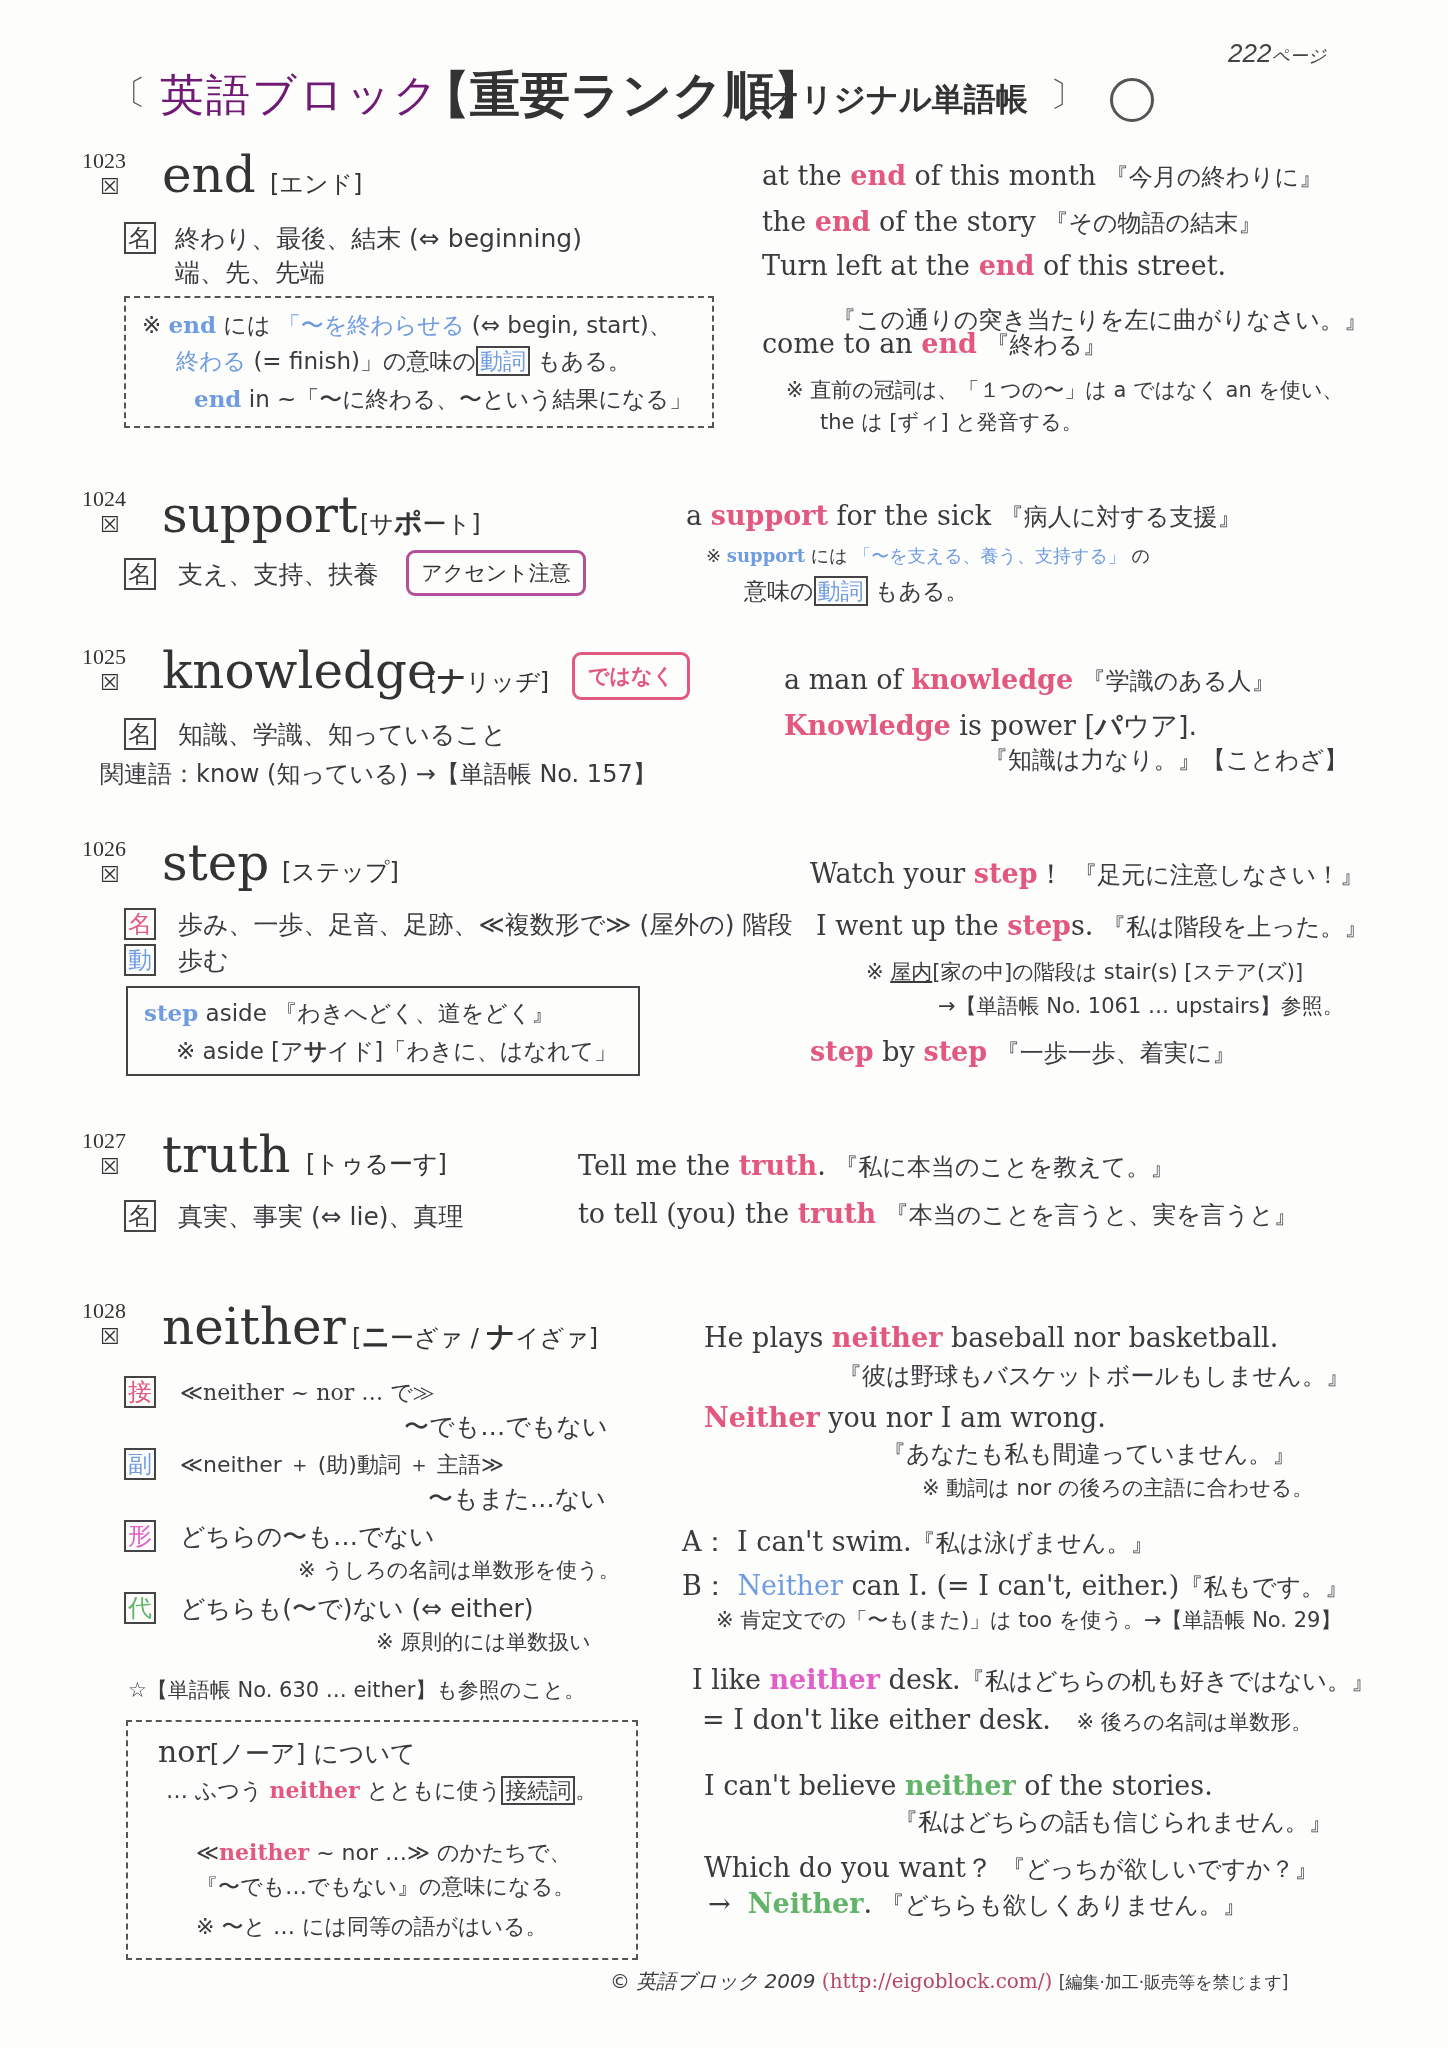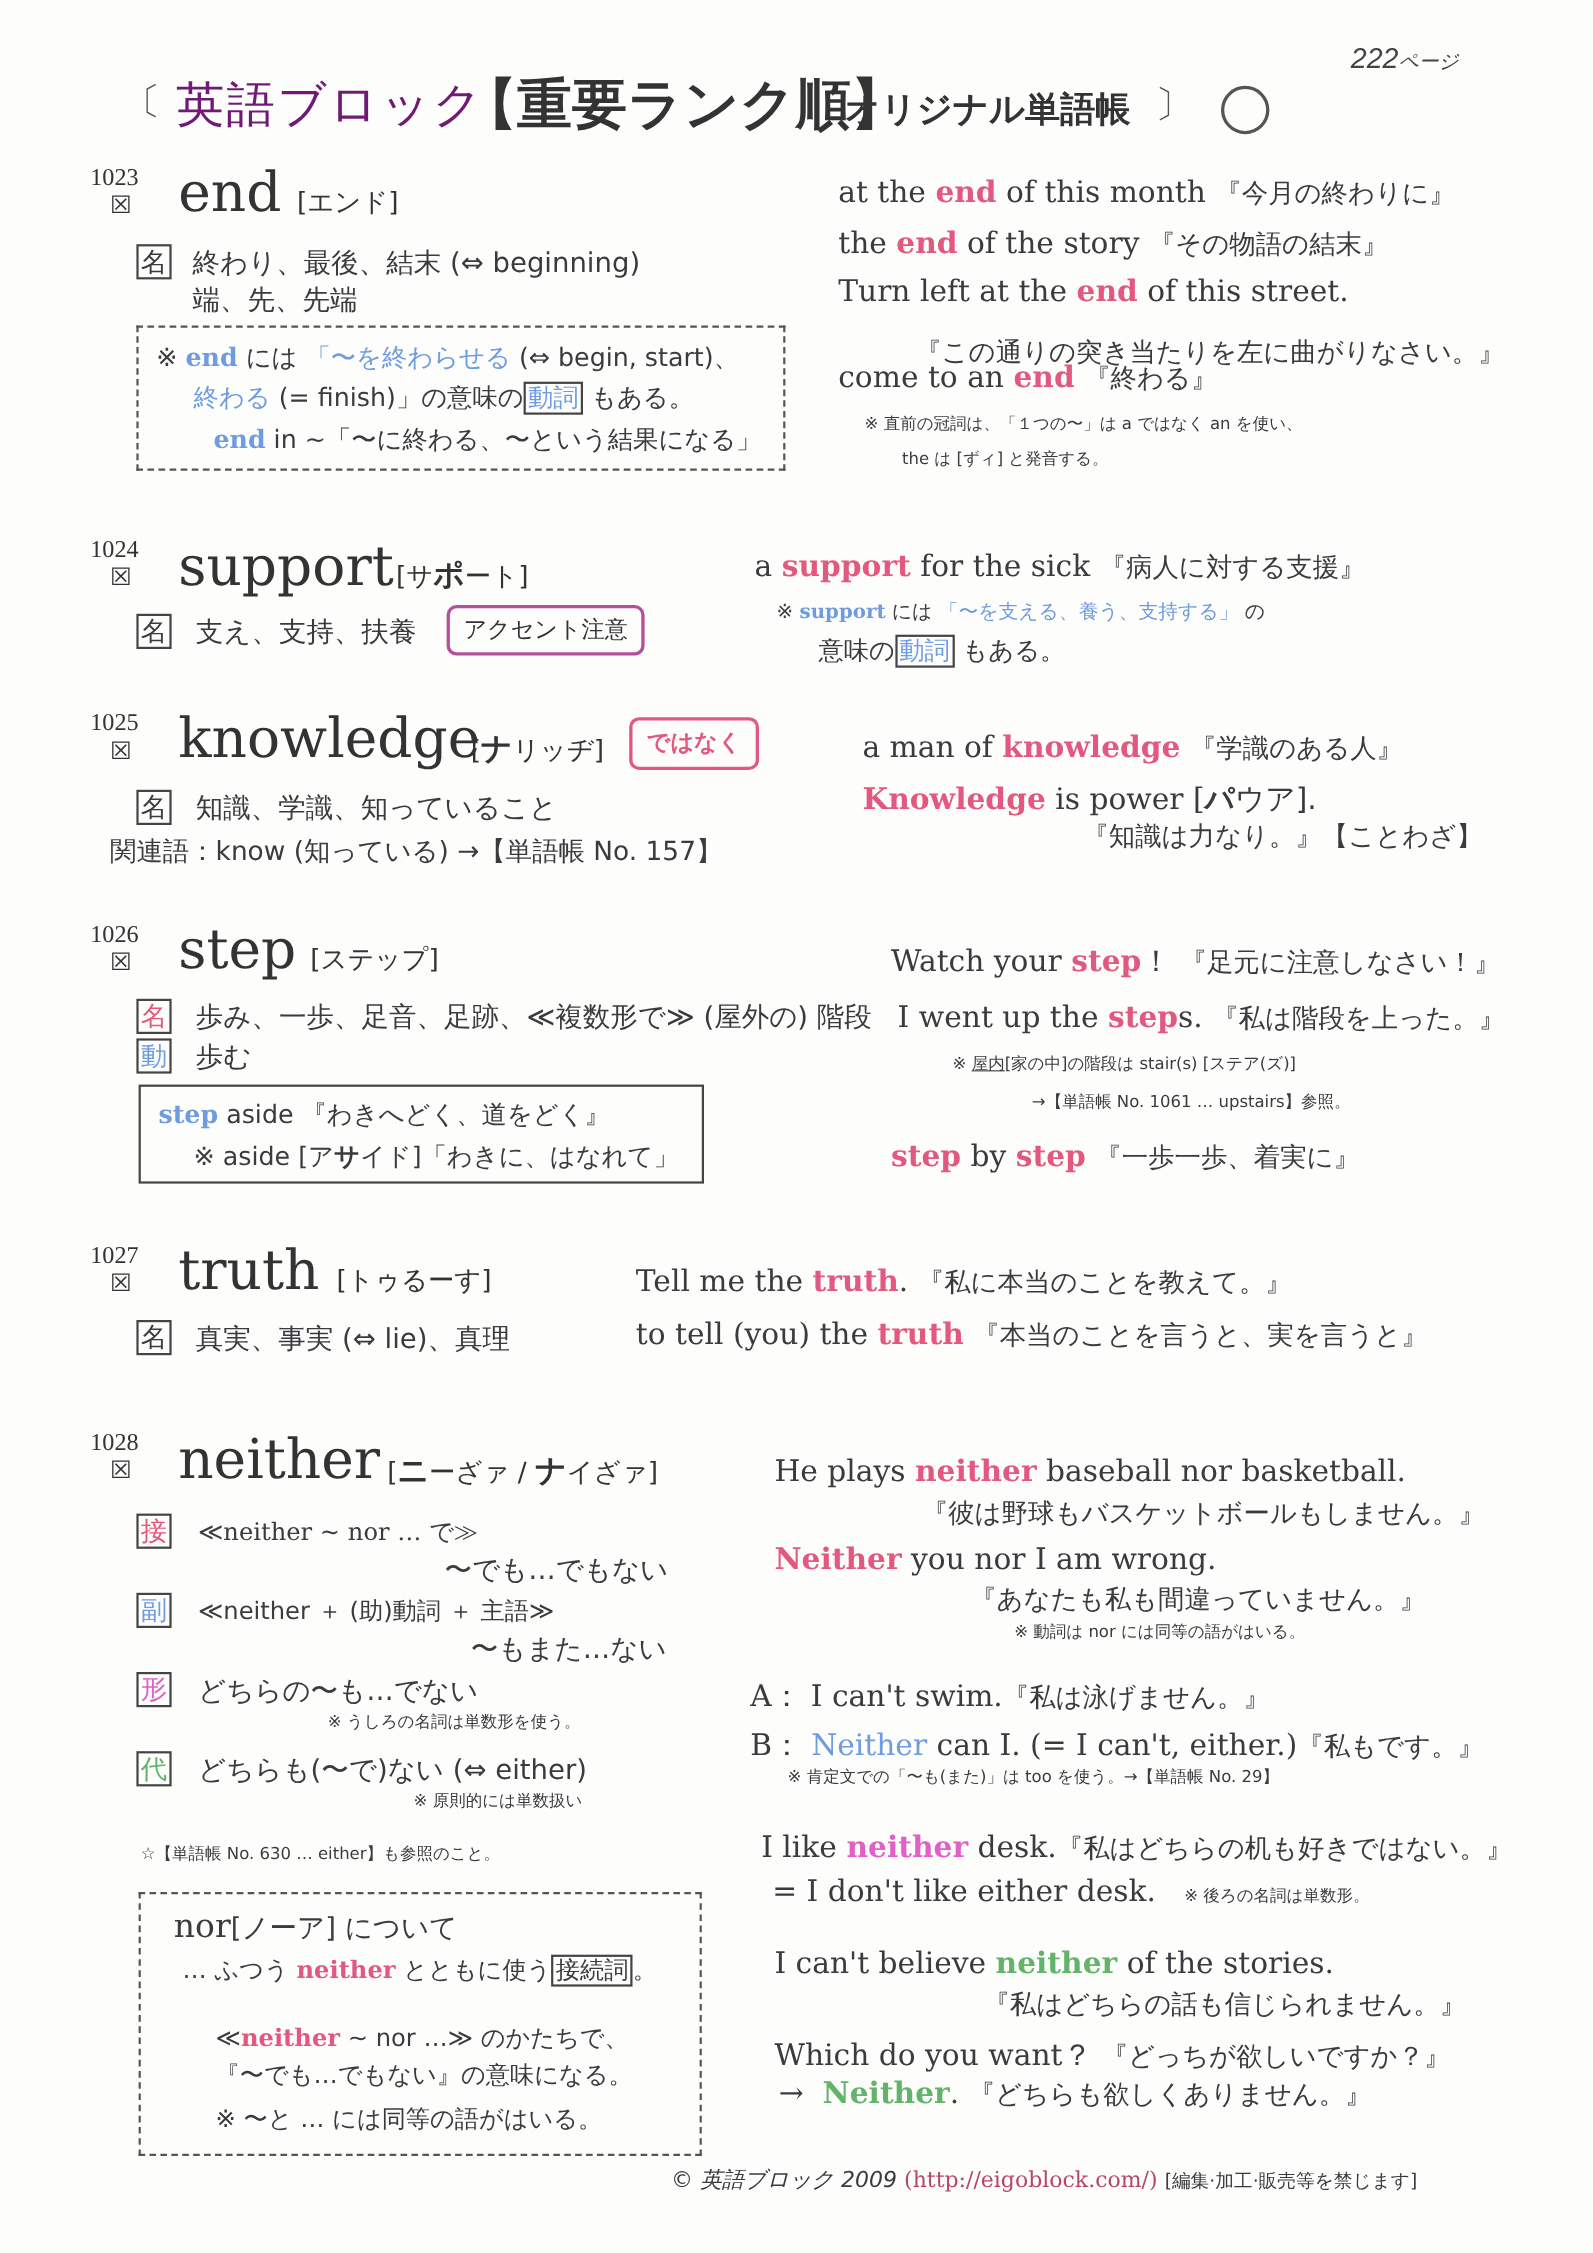--- a/index.html
+++ b/index.html
@@ -29,21 +29,21 @@
   .word { font-size:50px; color:#333; font-family:"DejaVu Serif",serif; }
   .pron { font-size:24px; color:#333; font-family:"DejaVu Sans",sans-serif; }
   .pron b { font-size:28px; }
   .pos {
     display:inline-block; border:2px solid #444; font-size:24px; line-height:28px; padding:0 2px;
     font-family:"DejaVu Sans",sans-serif;
   }
   .def { font-size:25px; font-family:"DejaVu Sans",sans-serif; color:#3a3a3f; }
   .ex { font-size:27px; font-family:"DejaVu Serif",serif; color:#3a3a3f; }
   .tr { font-size:24px; font-family:"DejaVu Sans",sans-serif; color:#3a3a3f; }
-  .note { font-size:15px; font-family:"DejaVu Sans",sans-serif; color:#3a3a3f; }
+  .note { font-size:21px; font-family:"DejaVu Sans",sans-serif; color:#3a3a3f; }
   .dash { border:2px dashed #555; }
   .solid { border:2px solid #444; }
   .tag {
     border:3px solid; border-radius:9px; font-size:21px; text-align:center;
     font-family:Liberation Sans, sans-serif; box-sizing:border-box;
   }
   .boxed { border:2px solid #444; padding:0 2px; }
   .u { text-decoration:underline; }
 </style>
 </head>
@@ -178,21 +178,21 @@
   <div class="abs" style="left:158px;top:1734px;"><span style="font-size:30px;font-family:'DejaVu Serif',serif;">nor</span><span class="def">[ノーア] について</span></div>
   <div class="abs def" style="left:166px;top:1776px;font-size:22px;"><span>… ふつう </span><span class="pink b" style="font-family:'DejaVu Serif',serif;">neither</span><span> とともに使う</span><span class="boxed">接続詞</span><span>。</span></div>
   <div class="abs def" style="left:196px;top:1838px;font-size:22px;"><span>≪</span><span class="pink b" style="font-family:'DejaVu Serif',serif;">neither</span><span> ~ nor …≫ のかたちで、</span></div>
   <div class="abs def" style="left:196px;top:1872px;font-size:22px;">『〜でも…でもない』の意味になる。</div>
   <div class="abs def" style="left:196px;top:1912px;font-size:22px;">※ 〜と … には同等の語がはいる。</div>
 
   <div class="abs ex" style="left:704px;top:1322px;"><span>He plays </span><span class="pink b">neither</span><span> baseball nor basketball.</span></div>
   <div class="abs tr" style="left:838px;top:1360px;">『彼は野球もバスケットボールもしません。』</div>
   <div class="abs ex" style="left:704px;top:1402px;"><span class="pink b">Neither</span><span> you nor I am wrong.</span></div>
   <div class="abs tr" style="left:882px;top:1438px;">『あなたも私も間違っていません。』</div>
-  <div class="abs note" style="left:922px;top:1474px;">※ 動詞は nor には同等の語がはいる。</div>
+  <div class="abs note" style="left:922px;top:1474px;">※ 動詞は nor の後ろの主語に合わせる。</div>
 
   <div class="abs ex" style="left:682px;top:1524px;"><span>A：</span> <span>I can't swim.</span><span class="tr">『私は泳げません。』</span></div>
   <div class="abs ex" style="left:682px;top:1568px;"><span>B：</span> <span class="blue">Neither</span><span> can I. (= I can't, either.)</span><span class="tr">『私もです。』</span></div>
   <div class="abs note" style="left:716px;top:1606px;">※ 肯定文での「〜も(また)」は too を使う。→【単語帳 No. 29】</div>
 
   <div class="abs ex" style="left:692px;top:1664px;"><span>I like </span><span class="magenta b">neither</span><span> desk.</span><span class="tr">『私はどちらの机も好きではない。』</span></div>
   <div class="abs ex" style="left:702px;top:1704px;"><span>= I don't like either desk.</span>&nbsp;&nbsp;&nbsp;<span class="note">※ 後ろの名詞は単数形。</span></div>
 
   <div class="abs ex" style="left:704px;top:1770px;"><span>I can't believe </span><span class="green b">neither</span><span> of the stories.</span></div>
   <div class="abs tr" style="left:894px;top:1806px;">『私はどちらの話も信じられません。』</div>

